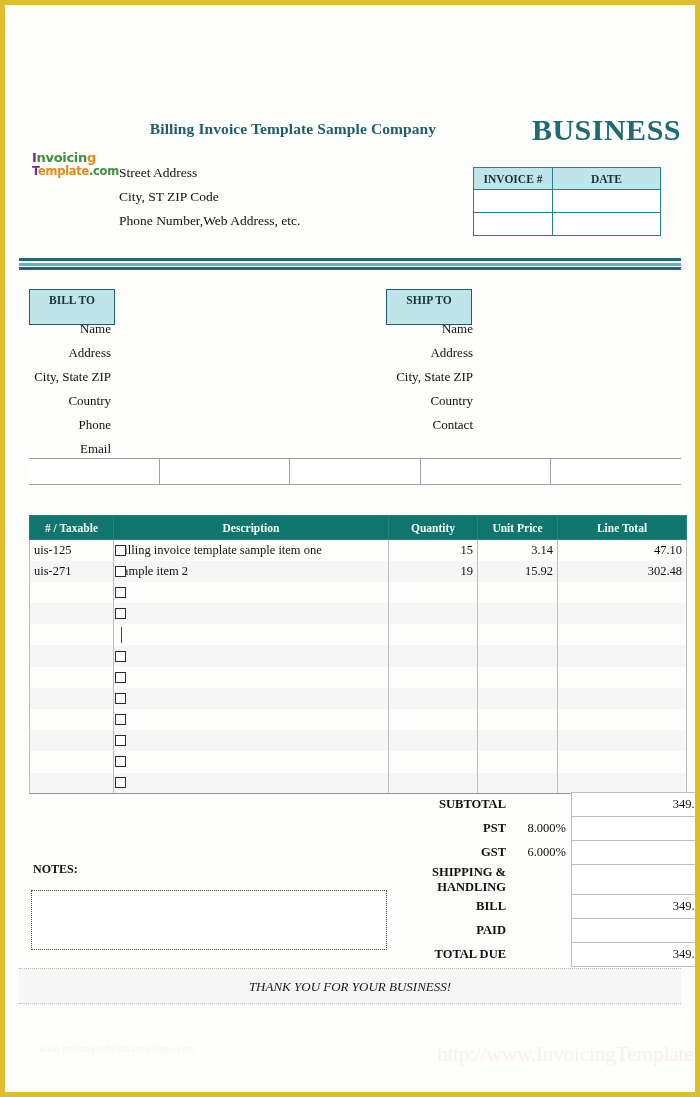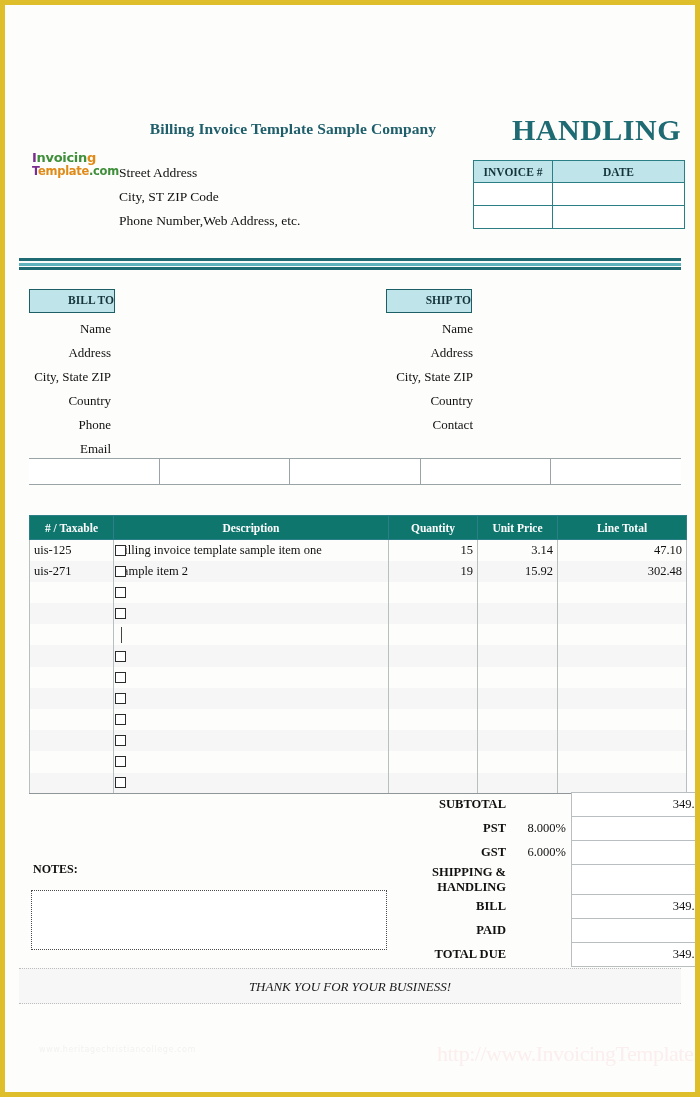--- a/index.html
+++ b/index.html
@@ -76,22 +76,22 @@
     font-size: 30px;
     font-weight: bold;
     color: #1f6b74;
     letter-spacing: 0.5px;
     font-family: "Liberation Serif", serif;
   }
 
   .inv-table {
     position: absolute;
     left: 468px;
-    top: 155px;
-    width: 212px;
+    top: 162px;
+    width: 188px;
     border-collapse: collapse;
     table-layout: fixed;
     padding-left: 36px;
   }
   .inv-table td {
     border: 1px solid #2a7f86;
     height: 21px;
     font-size: 11.5px;
     font-weight: bold;
     text-align: center;
@@ -111,28 +111,28 @@
   }
   .stripe-a { height: 3px; background: #1f6b74; }
   .stripe-gap { height: 1.5px; background: #fdfdfb; }
   .stripe-b { height: 3px; background: #5fb3bd; }
   .stripe-c { height: 3px; background: #1f6b74; }
 
   
   .party-box {
     position: absolute;
     width: 86px;
-    height: 24px;
+    height: 36px;
     background: #bfe4ea;
     border: 1.5px solid #1d5f66;
     box-sizing: border-box;
     font-size: 11.5px;
     font-weight: bold;
     color: #14333a;
-    text-align: right;
+    text-align: center;
     line-height: 21px;
   }
   .bill-box { left: 24px; top: 284px; }
   .ship-box { left: 381px; top: 284px; }
 
   .party-lines {
     position: absolute;
     font-size: 13px;
     color: #111;
     text-align: right;
@@ -330,21 +330,21 @@
 
       <div class="logo">
         <div class="logo-row1"><span class="lp">I</span><span class="lg">nvoicin</span><span class="lo">g</span></div>
         <div class="logo-row2"><span class="lp">T</span><span class="lo">emplate</span><span class="lc">.com</span></div>
       </div>
 
       <div class="addr addr1">Street Address</div>
       <div class="addr addr2">City, ST  ZIP Code</div>
       <div class="addr addr3">Phone Number,Web Address, etc.</div>
 
-      <div class="invoice-word">HANDLING</div>
+      <div class="invoice-word">BUSINESS</div>
 
       <table class="inv-table">
         <tbody>
             <tr>
           <td class="hd c-narrow">INVOICE #</td>
           <td class="hd">DATE</td>
         </tr>
         <tr>
           <td class="val c-narrow"></td>
           <td class="val"></td>

